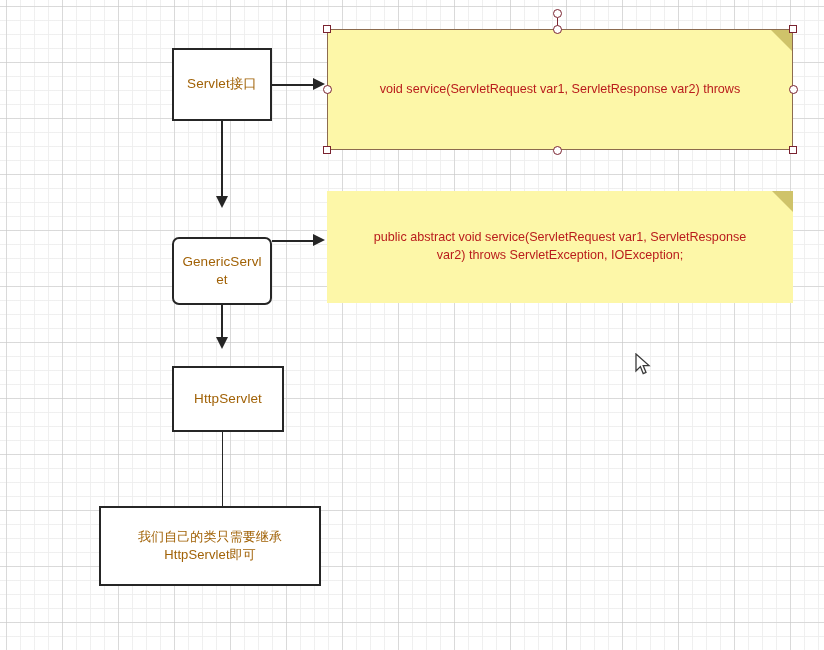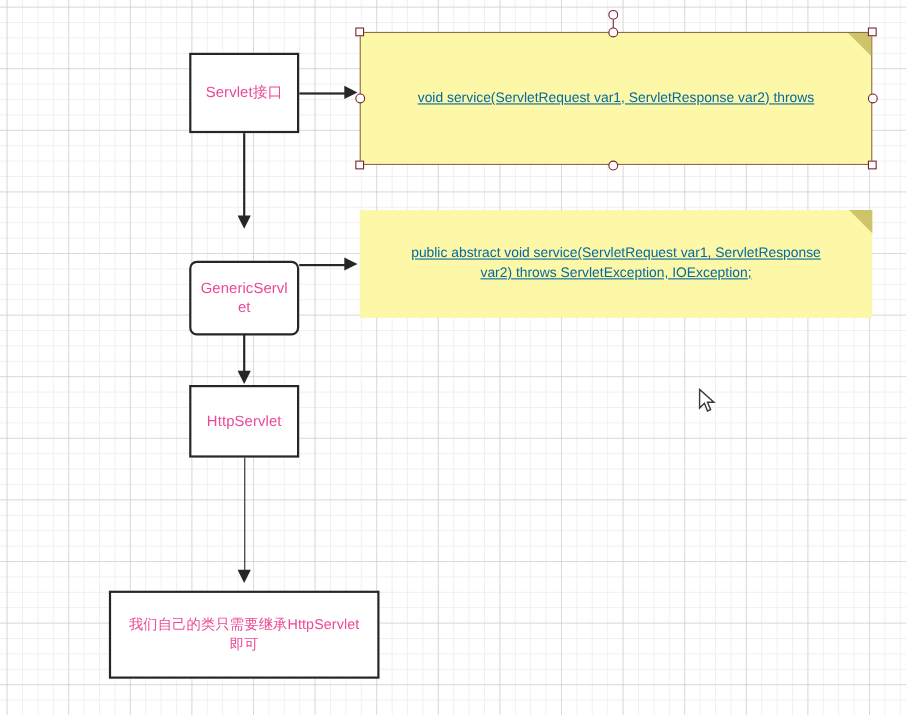--- a/index.html
+++ b/index.html
@@ -22,65 +22,64 @@
     overflow: hidden;
     font-family: "Liberation Sans", sans-serif;
   }
 
   
   .node {
     position: absolute;
     box-sizing: border-box;
     background: #ffffff;
     border: 2.2px solid #262626;
-    color: #ec4899;
+    color: #a16207;
     display: flex;
     align-items: center;
     justify-content: center;
     text-align: center;
     font-size: 13.5px;
     line-height: 1.35;
     letter-spacing: 0.1px;
   }
   .node.rounded { border-radius: 7px; margin-top: 29px; }
   .node .label { display: block; padding: 0 10px; }
 
   #node-servlet    { left:172px; top:48px;  width:100px; height:73px; }
   #node-generic    { left:172px; top:208px; width:100px; height:68px; }
-  #node-http       { left:172px; top:350px; width:100px; height:66px;justify-content:center; }
-  #node-note-own   { left:99px;  top:537px; width:246px; height:80px; font-size:13px; }
+  #node-http       { left:172px; top:366px; width:112px; height:66px;justify-content:center; }
+  #node-note-own   { left:99px;  top:506px; width:222px; height:80px; font-size:13px; }
 
   
   .sticky {
     position: absolute;
     box-sizing: border-box;
     background: #fdf7a8;
-    color: #0369a1;
+    color: #b91c1c;
     display: flex;
     align-items: center;
     justify-content: center;
     text-align: center;
     font-size: 12.6px;
     line-height: 1.42;
-    text-decoration: underline;
   }
   .sticky .txt { display:block; padding: 0 26px; }
   .sticky .fold {
     position: absolute;
     top: 0; right: 0;
     width: 0; height: 0;
     border-top: 21px solid #cfc36a;
     border-left: 21px solid transparent;
   }
   #sticky-1 {
     left: 327px; top: 29px; width: 466px; height: 121px;
     border: 1.3px solid #8c6b4f;
   }
   #sticky-2 {
-    left: 327px; top: 191px; width: 466px; height: 98px;
+    left: 327px; top: 191px; width: 466px; height: 112px;
     border: none;
   }
 
   
   .handle-sq, .handle-ci {
     position: absolute;
     box-sizing: border-box;
     background: #ffffff;
     border: 1.6px solid #7a2330;
   }

